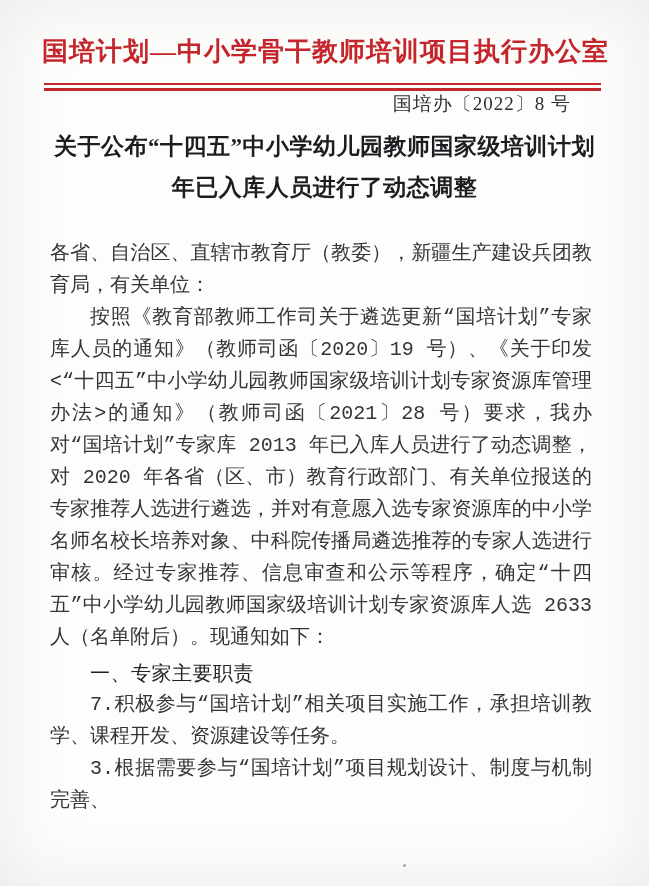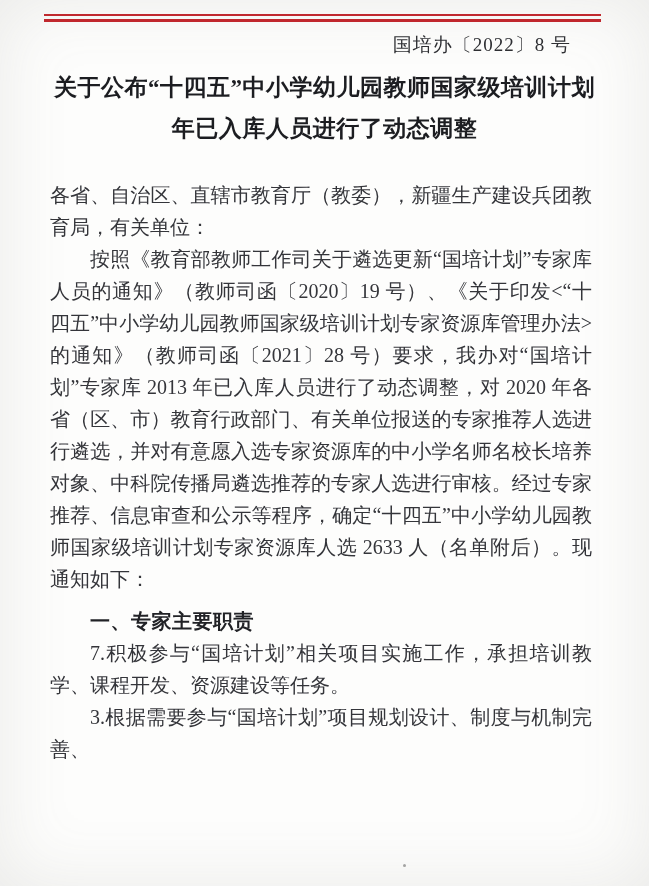--- a/index.html
+++ b/index.html
@@ -36,21 +36,20 @@
     line-height: 1.25;
     white-space: nowrap;
   }
   .red-rule {
     margin: 14px 48px 0 44px;
     height: 3px;              
     border-top: 2px solid #c5262c;
     border-bottom: 3px solid #c5262c;
   }
   .doc-number {
-    margin-top: 10px;
     padding-right: 78px;
     text-align: right;
     font-size: 19px;
     color: #2e2f33;
     letter-spacing: 1px;
   }
   .doc-title {
     margin-top: 9px;
     text-align: center;
     font-size: 23px;
@@ -62,46 +61,48 @@
   .doc-body {
     margin: 30px 57px 0 50px;
     font-size: 20px;
     line-height: 32px;
     text-align: justify;
     color: #34353a;
   }
   .doc-body p {
     margin: 0;
     text-indent: 2em;
+    font-family: Liberation Mono, monospace;
   }
   .doc-body p.no-indent {
     text-indent: 0;
   }
   .doc-body p.section-heading {
-    font-weight: bold;
+    font-weight: normal;
     font-family: "Liberation Sans", "DejaVu Sans", sans-serif;
     color: #212226;
-    margin-top: 10px;
+    margin-top: 3px;
     letter-spacing: 0.5px;
   }
   .scan-speck {
     position: absolute;
     left: 403px;
     top: 864px;
     width: 3px;
     height: 3px;
     border-radius: 50%;
     background: rgba(60, 60, 60, 0.45);
   }
 </style>
 </head>
 <body>
 
 <div class="page">
 
+  <div class="red-header">国培计划—中小学骨干教师培训项目执行办公室</div>
 
   <div class="red-rule"></div>
 
   <div class="doc-number">国培办〔2022〕8 号</div>
 
   <div class="doc-title">
     <div>关于公布“十四五”中小学幼儿园教师国家级培训计划</div>
     <div>年已入库人员进行了动态调整</div>
   </div>
 

